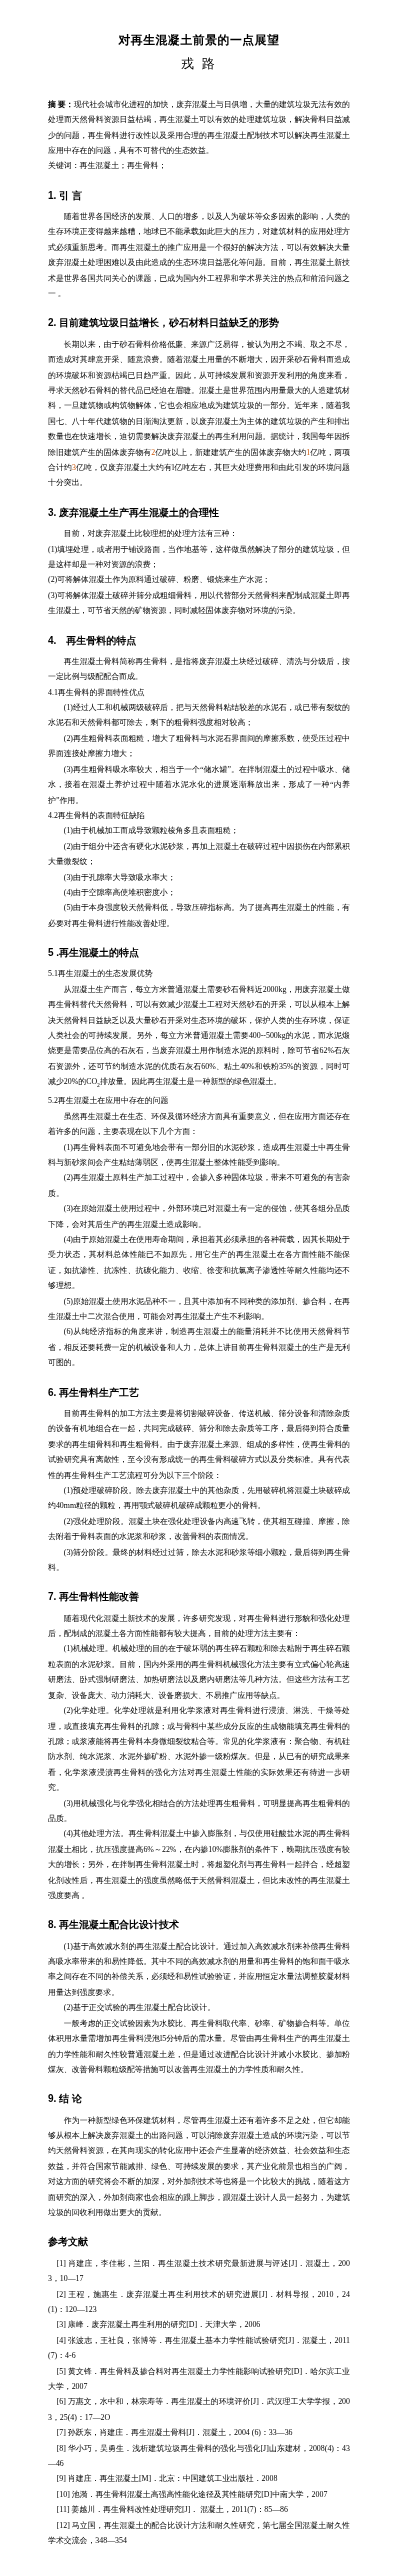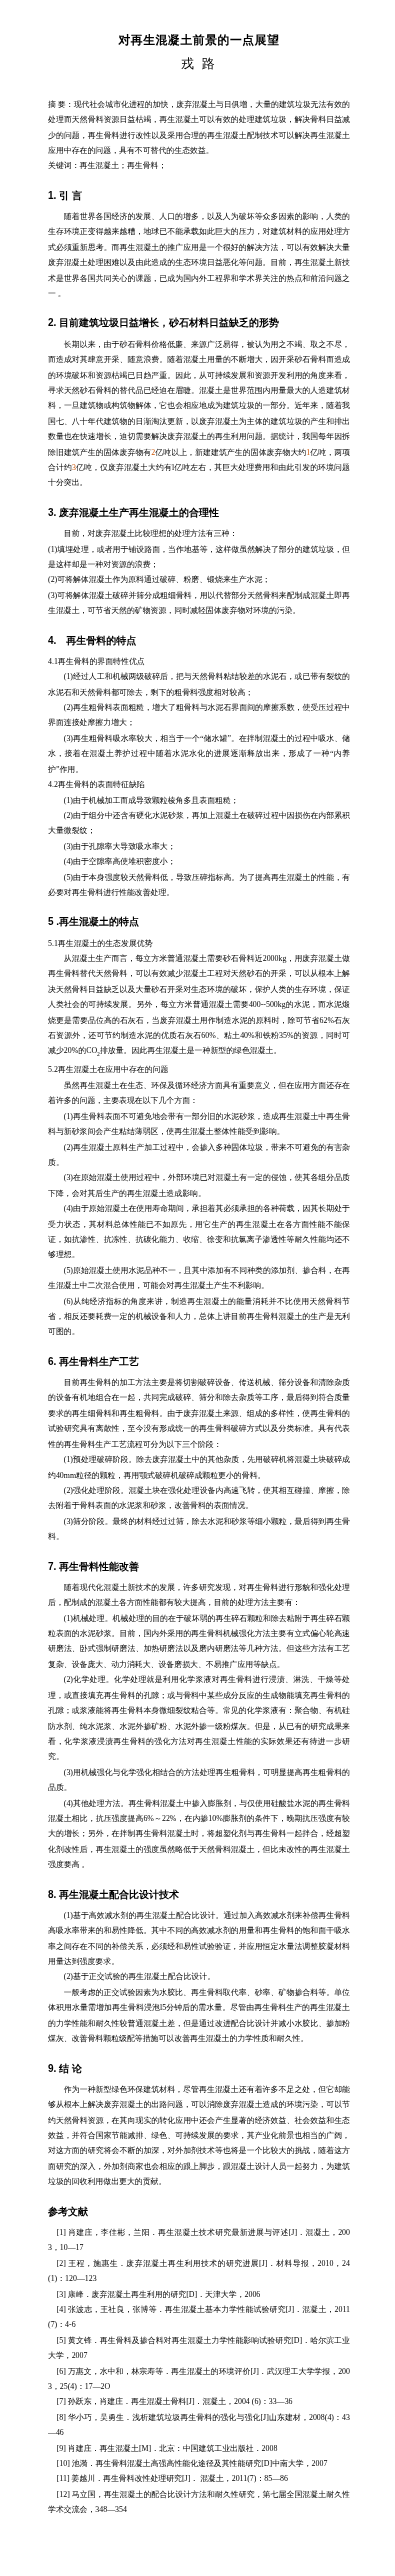--- a/index.html
+++ b/index.html
@@ -42,21 +42,21 @@
   }
   .para {
     margin: 0;
     font-size: 7.9px;
     line-height: 15.4px;
     text-align: justify;
     word-break: break-all;
   }
   .para.indent { text-indent: 2em; }
   .para.ref { text-indent: 1.1em; }
-  .bold { font-weight: 400; margin-top: 14px; }
+  .bold { font-weight: 700; margin-top: 14px; }
   .section-heading {
     margin: 14px 0 5.6px 0;
     font-size: 10px;
     line-height: 15.7px;
     font-weight: 700;
     font-family: "Liberation Sans", "DejaVu Sans", sans-serif;
   }
   .subhead { text-indent: 0; }
   sub { font-size: 5.6px; }
 </style>
@@ -76,20 +76,21 @@
       <h2 class="section-heading">1. 引 言</h2>
       <p class="para indent"><span>随着世界各国经济的发展、人口的增多，以及人为破坏等众多因素的影响，人类的生存环境正变得越来越糟，地球已不能承载如此巨大的压力，对建筑材料的应用处理方式必须重新思考。而再生混凝土的推广应用是一个很好的解决方法，可以有效解决大量废弃混凝土处理困难以及由此造成的生态环境日益恶化等问题。目前，再生混凝土新技术是世界各国共同关心的课题，已成为国内外工程界和学术界关注的热点和前沿问题之一 。</span></p>
       <h2 class="section-heading">2. 目前建筑垃圾日益增长，砂石材料日益缺乏的形势</h2>
       <p class="para indent"><span>长期以来，由于砂石骨料价格低廉、来源广泛易得，被认为用之不竭、取之不尽，而造成对其肆意开采、随意浪费。随着混凝土用量的不断增大，因开采砂石骨料而造成的环境破坏和资源枯竭已日趋严重。因此，从可持续发展和资源开发利用的角度来看，寻求天然砂石骨料的替代品已经迫在眉睫。混凝土是世界范围内用量最大的人造建筑材料，一旦建筑物或构筑物解体，它也会相应地成为建筑垃圾的一部分。近年来，随着我国七、八十年代建筑物的日渐淘汰更新，以废弃混凝土为主体的建筑垃圾的产生和排出数量也在快速增长，迫切需要解决废弃混凝土的再生利用问题。据统计，我国每年因拆除旧建筑产生的固体废弃物有</span><span style="color: rgb(204, 82, 0);">2</span><span>亿吨以上，新建建筑产生的固体废弃物大约</span><span style="color: rgb(204, 82, 0);">1</span><span>亿吨，两项合计约</span><span style="color: rgb(204, 82, 0);">3</span><span>亿吨，仅废弃混凝土大约有l亿吨左右，其巨大处理费用和由此引发的环境问题十分突出。</span></p>
       <h2 class="section-heading">3. 废弃混凝土生产再生混凝土的合理性</h2>
       <p class="para indent"><span>目前，对废弃混凝土比较理想的处理方法有三种：</span></p>
       <p class="para"><span>(1)填埋处理，或者用于铺设路面，当作地基等，这样做虽然解决了部分的建筑垃圾，但是这样却是一种对资源的浪费；</span></p>
       <p class="para"><span>(2)可将解体混凝土作为原料通过破碎、粉磨、锻烧来生产水泥；</span></p>
       <p class="para"><span>(3)可将解体混凝土破碎并筛分成粗细骨料，用以代替部分天然骨料来配制成混凝土即再生混凝土，可节省天然的矿物资源，同时减轻固体废弃物对环境的污染。</span></p>
       <h2 class="section-heading">4.　再生骨料的特点</h2>
+      <p class="para indent"><span>再生混凝土骨料简称再生骨料，是指将废弃混凝土块经过破碎、清洗与分级后，按一定比例与级配配合而成。</span></p>
       <p class="para subhead"><span>4.1再生骨料的界面特性优点</span></p>
       <p class="para indent"><span>(1)经过人工和机械两级破碎后，把与天然骨料粘结较差的水泥石，或已带有裂纹的水泥石和天然骨料都可除去，剩下的粗骨料强度相对较高；</span></p>
       <p class="para indent"><span>(2)再生粗骨料表面粗糙，增大了粗骨料与水泥石界面间的摩擦系数，使受压过程中界面连接处摩擦力增大；</span></p>
       <p class="para indent"><span>(3)再生粗骨料吸水率较大，相当于一个“储水罐”。在拌制混凝土的过程中吸水、储水，接着在混凝土养护过程中随着水泥水化的进展逐渐释放出来，形成了一种“内养护”作用。</span></p>
       <p class="para subhead"><span>4.2再生骨料的表面特征缺陷</span></p>
       <p class="para indent"><span>(1)由于机械加工而成导致颗粒棱角多且表面粗糙；</span></p>
       <p class="para indent"><span>(2)由于组分中还含有硬化水泥砂浆，再加上混凝土在破碎过程中因损伤在内部累积大量微裂纹；</span></p>
       <p class="para indent"><span>(3)由于孔隙率大导致吸水率大；</span></p>
       <p class="para indent"><span>(4)由于空隙率高使堆积密度小；</span></p>
       <p class="para indent"><span>(5)由于本身强度较天然骨料低，导致压碎指标高。为了提高再生混凝土的性能，有必要对再生骨料进行性能改善处理。</span></p>

